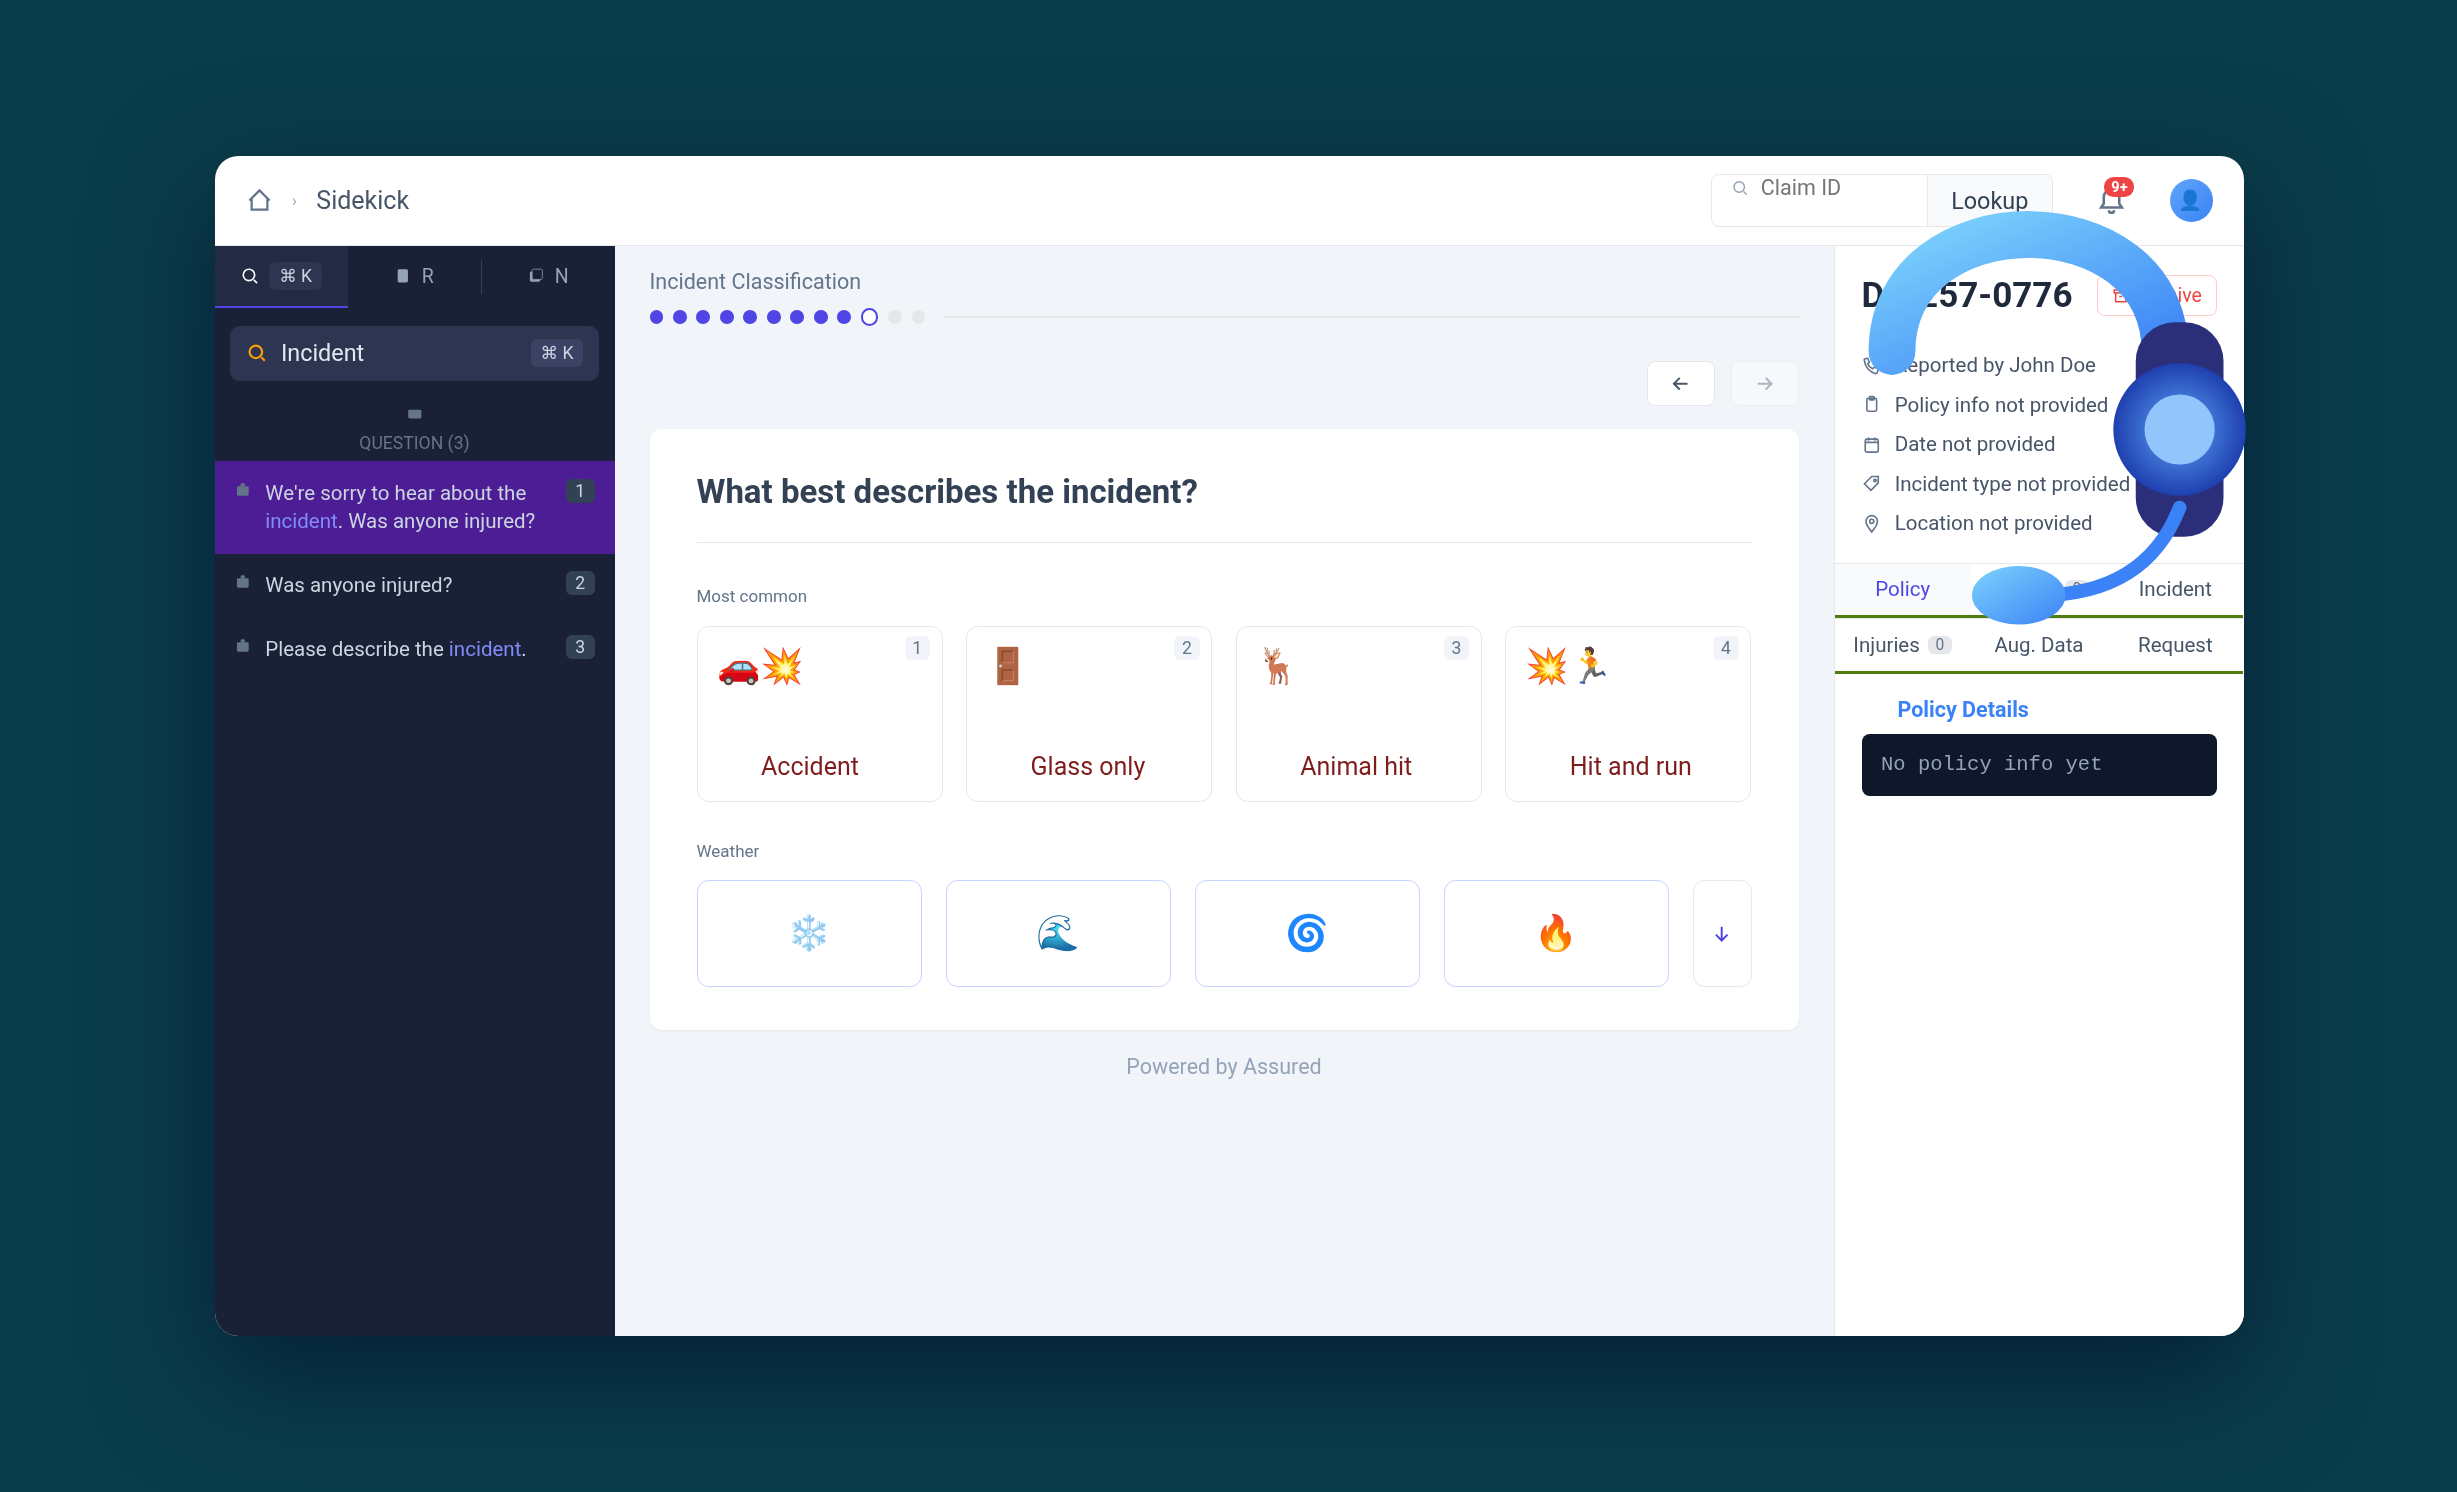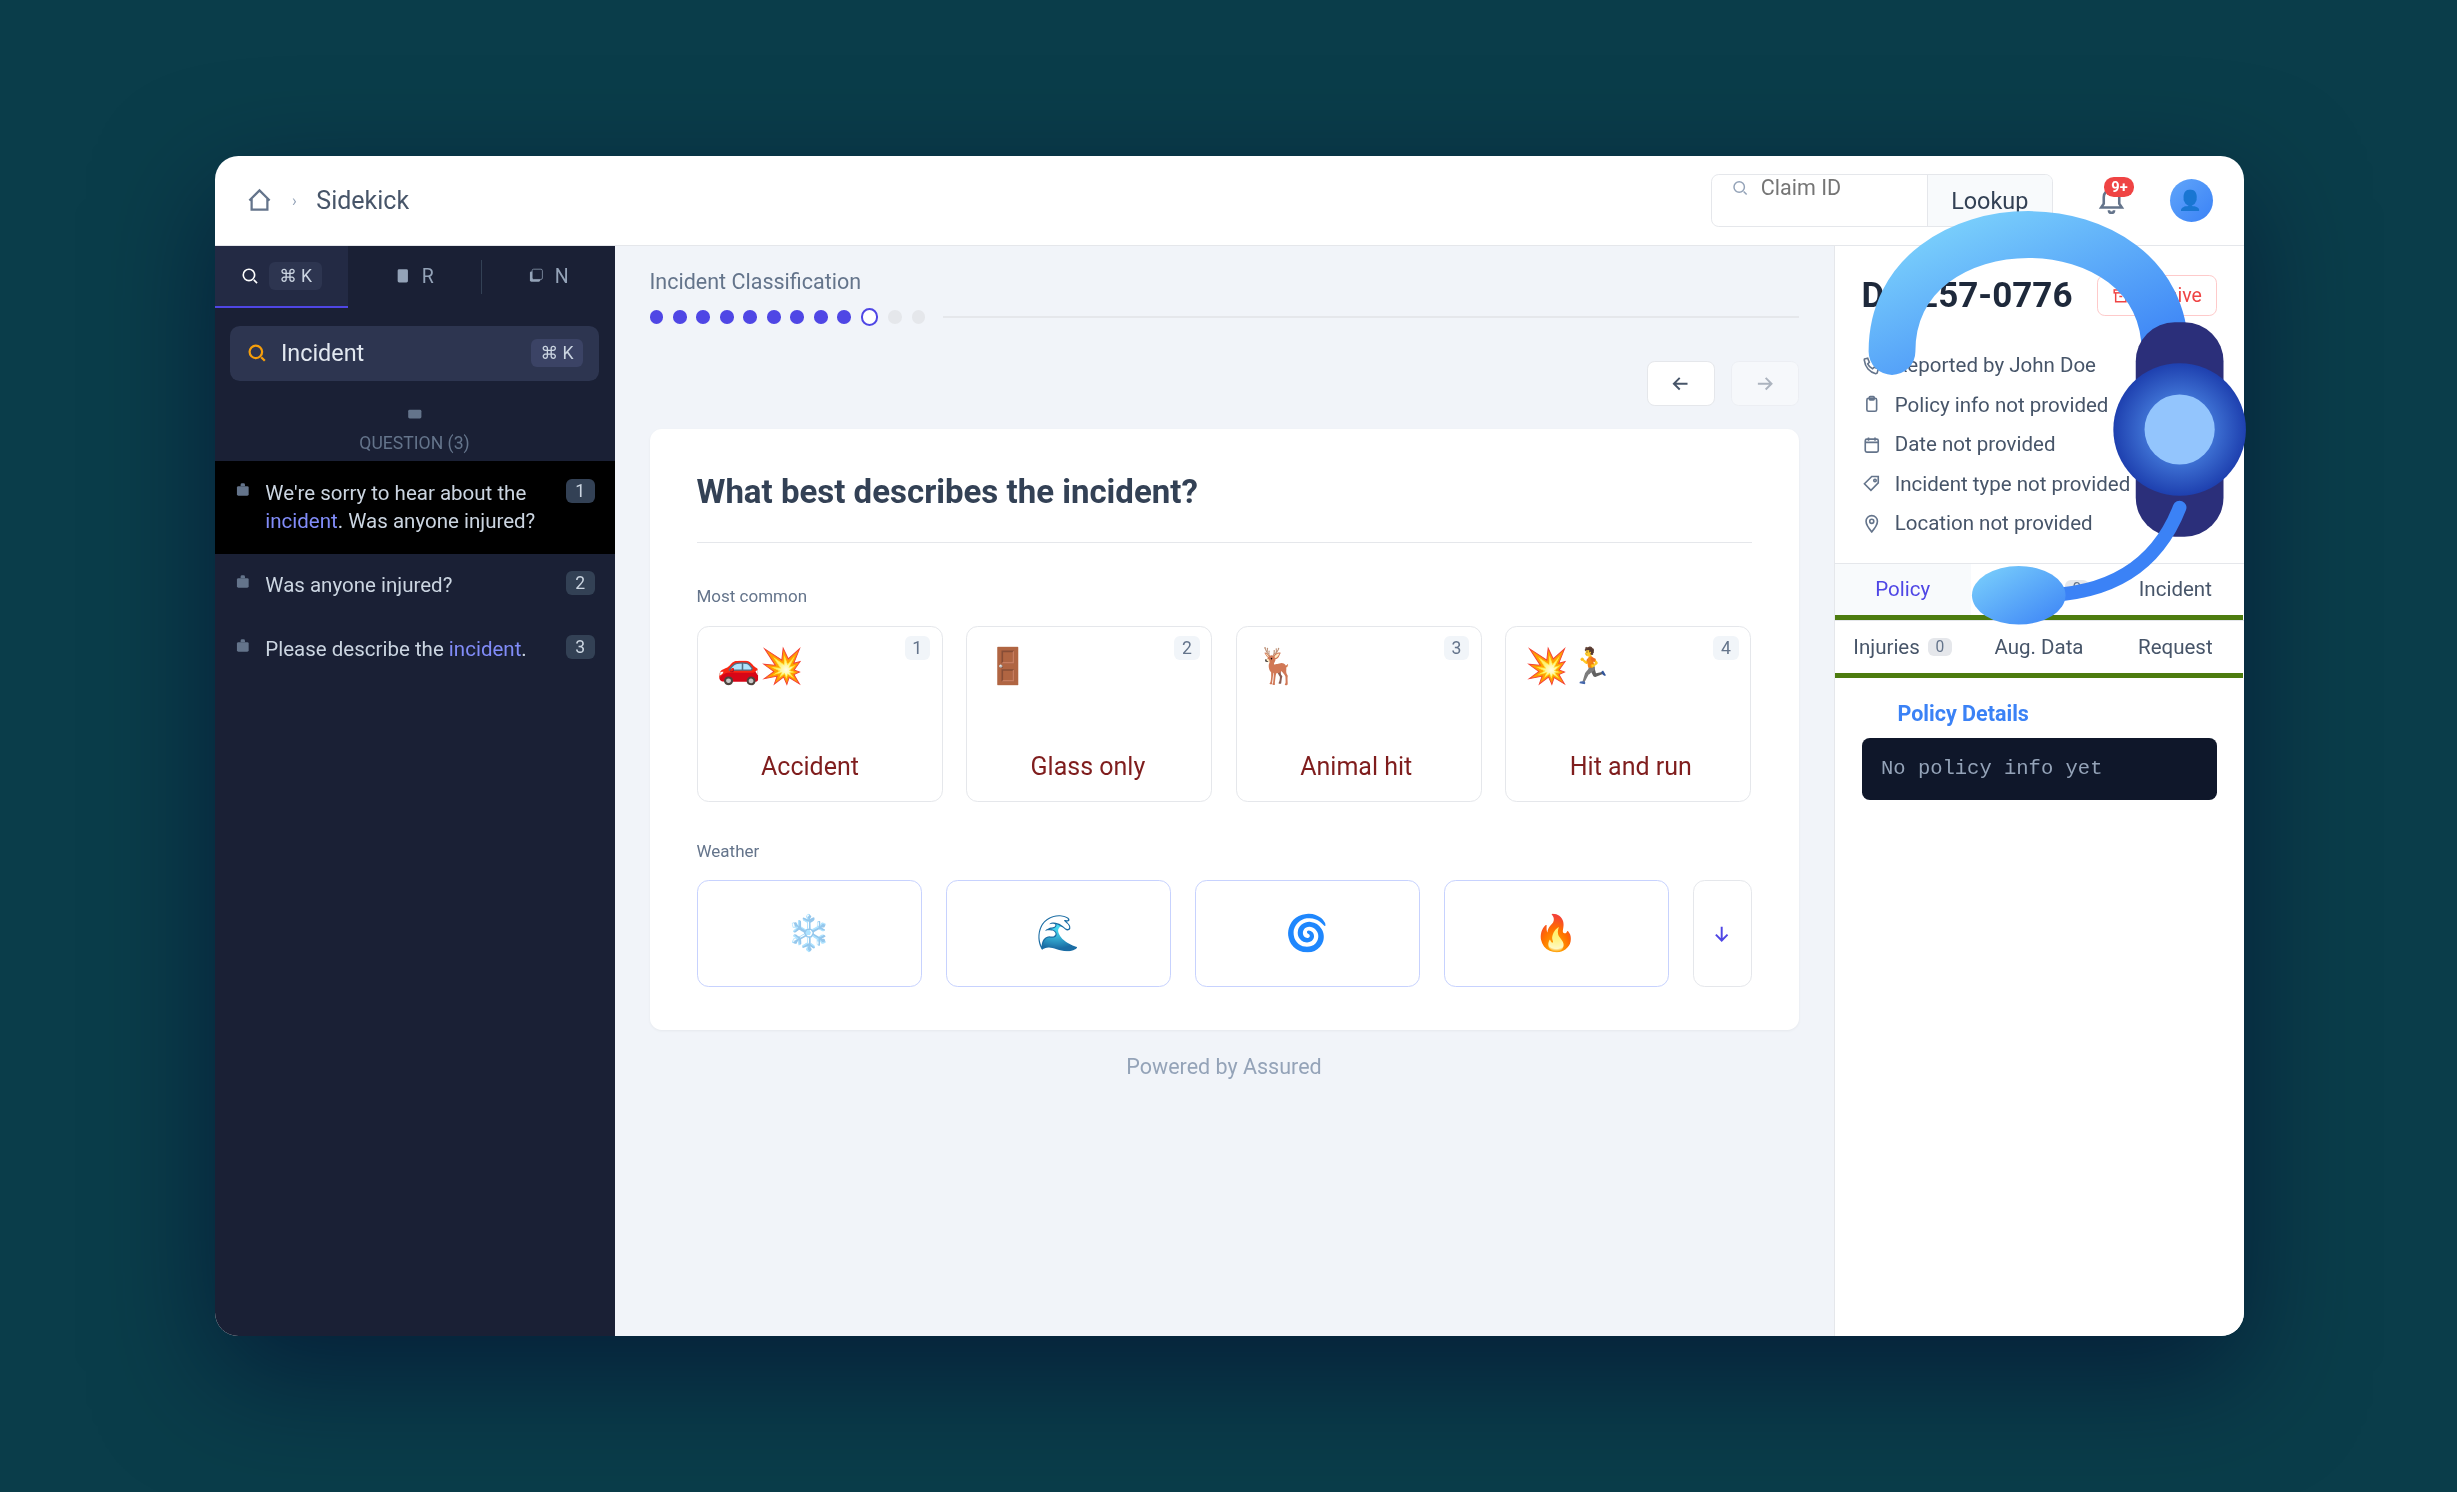--- a/index.html
+++ b/index.html
@@ -23,21 +23,21 @@
 .side-tabs { display: flex; height: 62px; }
 .side-tab { flex: 1; display: flex; align-items: center; justify-content: center; gap: 9.8px; font-size: 19.5px; color: #94a3b8; border-bottom: 2px solid transparent; cursor: pointer; }
 .side-tab.active { background: #232a44; border-bottom: 2px solid #4f46e5; color: #fff; }
 .side-tab .kbd { background: #2d3550; padding: 3.9px 9.8px; border-radius: 5.9px; font-size: 17.6px; color: #cbd5e1; }
 .side-search { margin: 17.6px 15.6px; background: #2d3550; border-radius: 9.8px; display: flex; align-items: center; padding: 0 15.6px; height: 55px; gap: 13.7px; }
 .side-search .mag { color: #f59e0b; width: 21.5px; height: 21.5px; }
 .side-search-text { flex: 1; color: #e2e8f0; font-size: 23.4px; }
 .side-search .kbd { background: #3b4365; padding: 3.9px 9.8px; border-radius: 5.9px; font-size: 17.6px; color: #cbd5e1; }
 .section-label { padding: 7.8px 19.5px; color: #64748b; font-size: 17.6px; display: flex; align-items: center; gap: 9.8px; flex-direction: column; }
 .q-item { padding: 17.6px 19.5px; font-size: 20.5px; display: flex; align-items: flex-start; gap: 13.7px; cursor: pointer; position: relative; }
-.q-item.active { background: #000000; }
+.q-item.active { background: #4c1d95; }
 .q-item .icn { color: #64748b; margin-top: 2px; flex-shrink: 0; }
 .q-item .txt { flex: 1; line-height: 1.4; }
 .q-item .badge { background: #334155; color: #cbd5e1; border-radius: 5.9px; padding: 2px 9.8px; font-size: 17.6px; }
 .hl { color: #818cf8; }
 .main { flex: 1; display: flex; flex-direction: column; background: #f1f4f9; }
 .main-header { padding: 23.4px 35px 11.7px; }
 .main-title { color: #64748b; font-size: 21.5px; margin-bottom: 13.7px; }
 .progress-dots { display: flex; align-items: center; gap: 9.8px; }
 .dot { width: 13.7px; height: 13.7px; border-radius: 50%; background: #4f46e5; }
 .dot.current { width: 17.6px; height: 17.6px; border: 2.9px solid #4f46e5; background: #fff; }
@@ -61,21 +61,21 @@
 .scroll-btn { width: 59px; height: 107px; border: 1px solid #e5e7eb; border-radius: 11.7px; display: flex; align-items: center; justify-content: center; color: #4f46e5; cursor: pointer; }
 .footer { text-align: center; color: #94a3b8; font-size: 21.5px; padding: 24px 0; }
 .rightpanel { width: 410px; border-left: 1px solid #e5e7eb; background: #fff; display: flex; flex-direction: column; }
 .rp-header { padding: 29px 27px 19.5px; display: flex; align-items: center; justify-content: space-between; }
 .case-id { font-size: 35px; font-weight: 700; color: #1e293b; }
 .archive-btn { border: 1px solid #fecaca; color: #ef4444; border-radius: 7.8px; padding: 7.8px 13.7px; font-size: 19.5px; display: flex; align-items: center; gap: 7.8px; cursor: pointer; }
 .info-list { padding: 9.8px 27px 19.5px; }
 .info-item { display: flex; align-items: center; gap: 13.7px; color: #475569; font-size: 20.5px; padding: 7.8px 0; }
 .info-item svg { color: #64748b; width: 19.5px; height: 19.5px; flex-shrink: 0; }
 .rp-tabs { display: flex; flex-wrap: wrap; border-top: 1px solid #e5e7eb; }
-.rp-tab { padding: 13.7px 17.6px; font-size: 20.5px; color: #475569; border-bottom: 5px solid #4d7c0f; cursor: pointer; display: flex; align-items: center; gap: 7.8px; flex: 1; justify-content: center; white-space: nowrap; }
+.rp-tab { padding: 13.7px 17.6px; font-size: 20.5px; color: #475569; border-bottom: 3px solid #4d7c0f; cursor: pointer; display: flex; align-items: center; gap: 7.8px; flex: 1; justify-content: center; white-space: nowrap; }
 .rp-tab.active { color: #4f46e5; background: #f8fafc; }
 .rp-tab .count { background: #e5e7eb; color: #64748b; border-radius: 5.9px; padding: 0px 7.8px; font-size: 15.6px; }
 .rp-section { padding: 23.4px 27px; }
 .rp-sec-title { font-weight: 700; color: #3b82f6; font-size: 21.5px; margin-bottom: 11.7px; padding-left: 36px; }
 .rp-empty { background: #0f172a; color: #94a3b8; font-size: 20.5px; padding: 19.5px; border-radius: 7.8px; font-family: Liberation Mono, monospace; }
 .headset { position: absolute; top: 98px; right: 176px; width: 507px; height: 546px; pointer-events: none; }
 </style>
 </head>
 <body>
 

